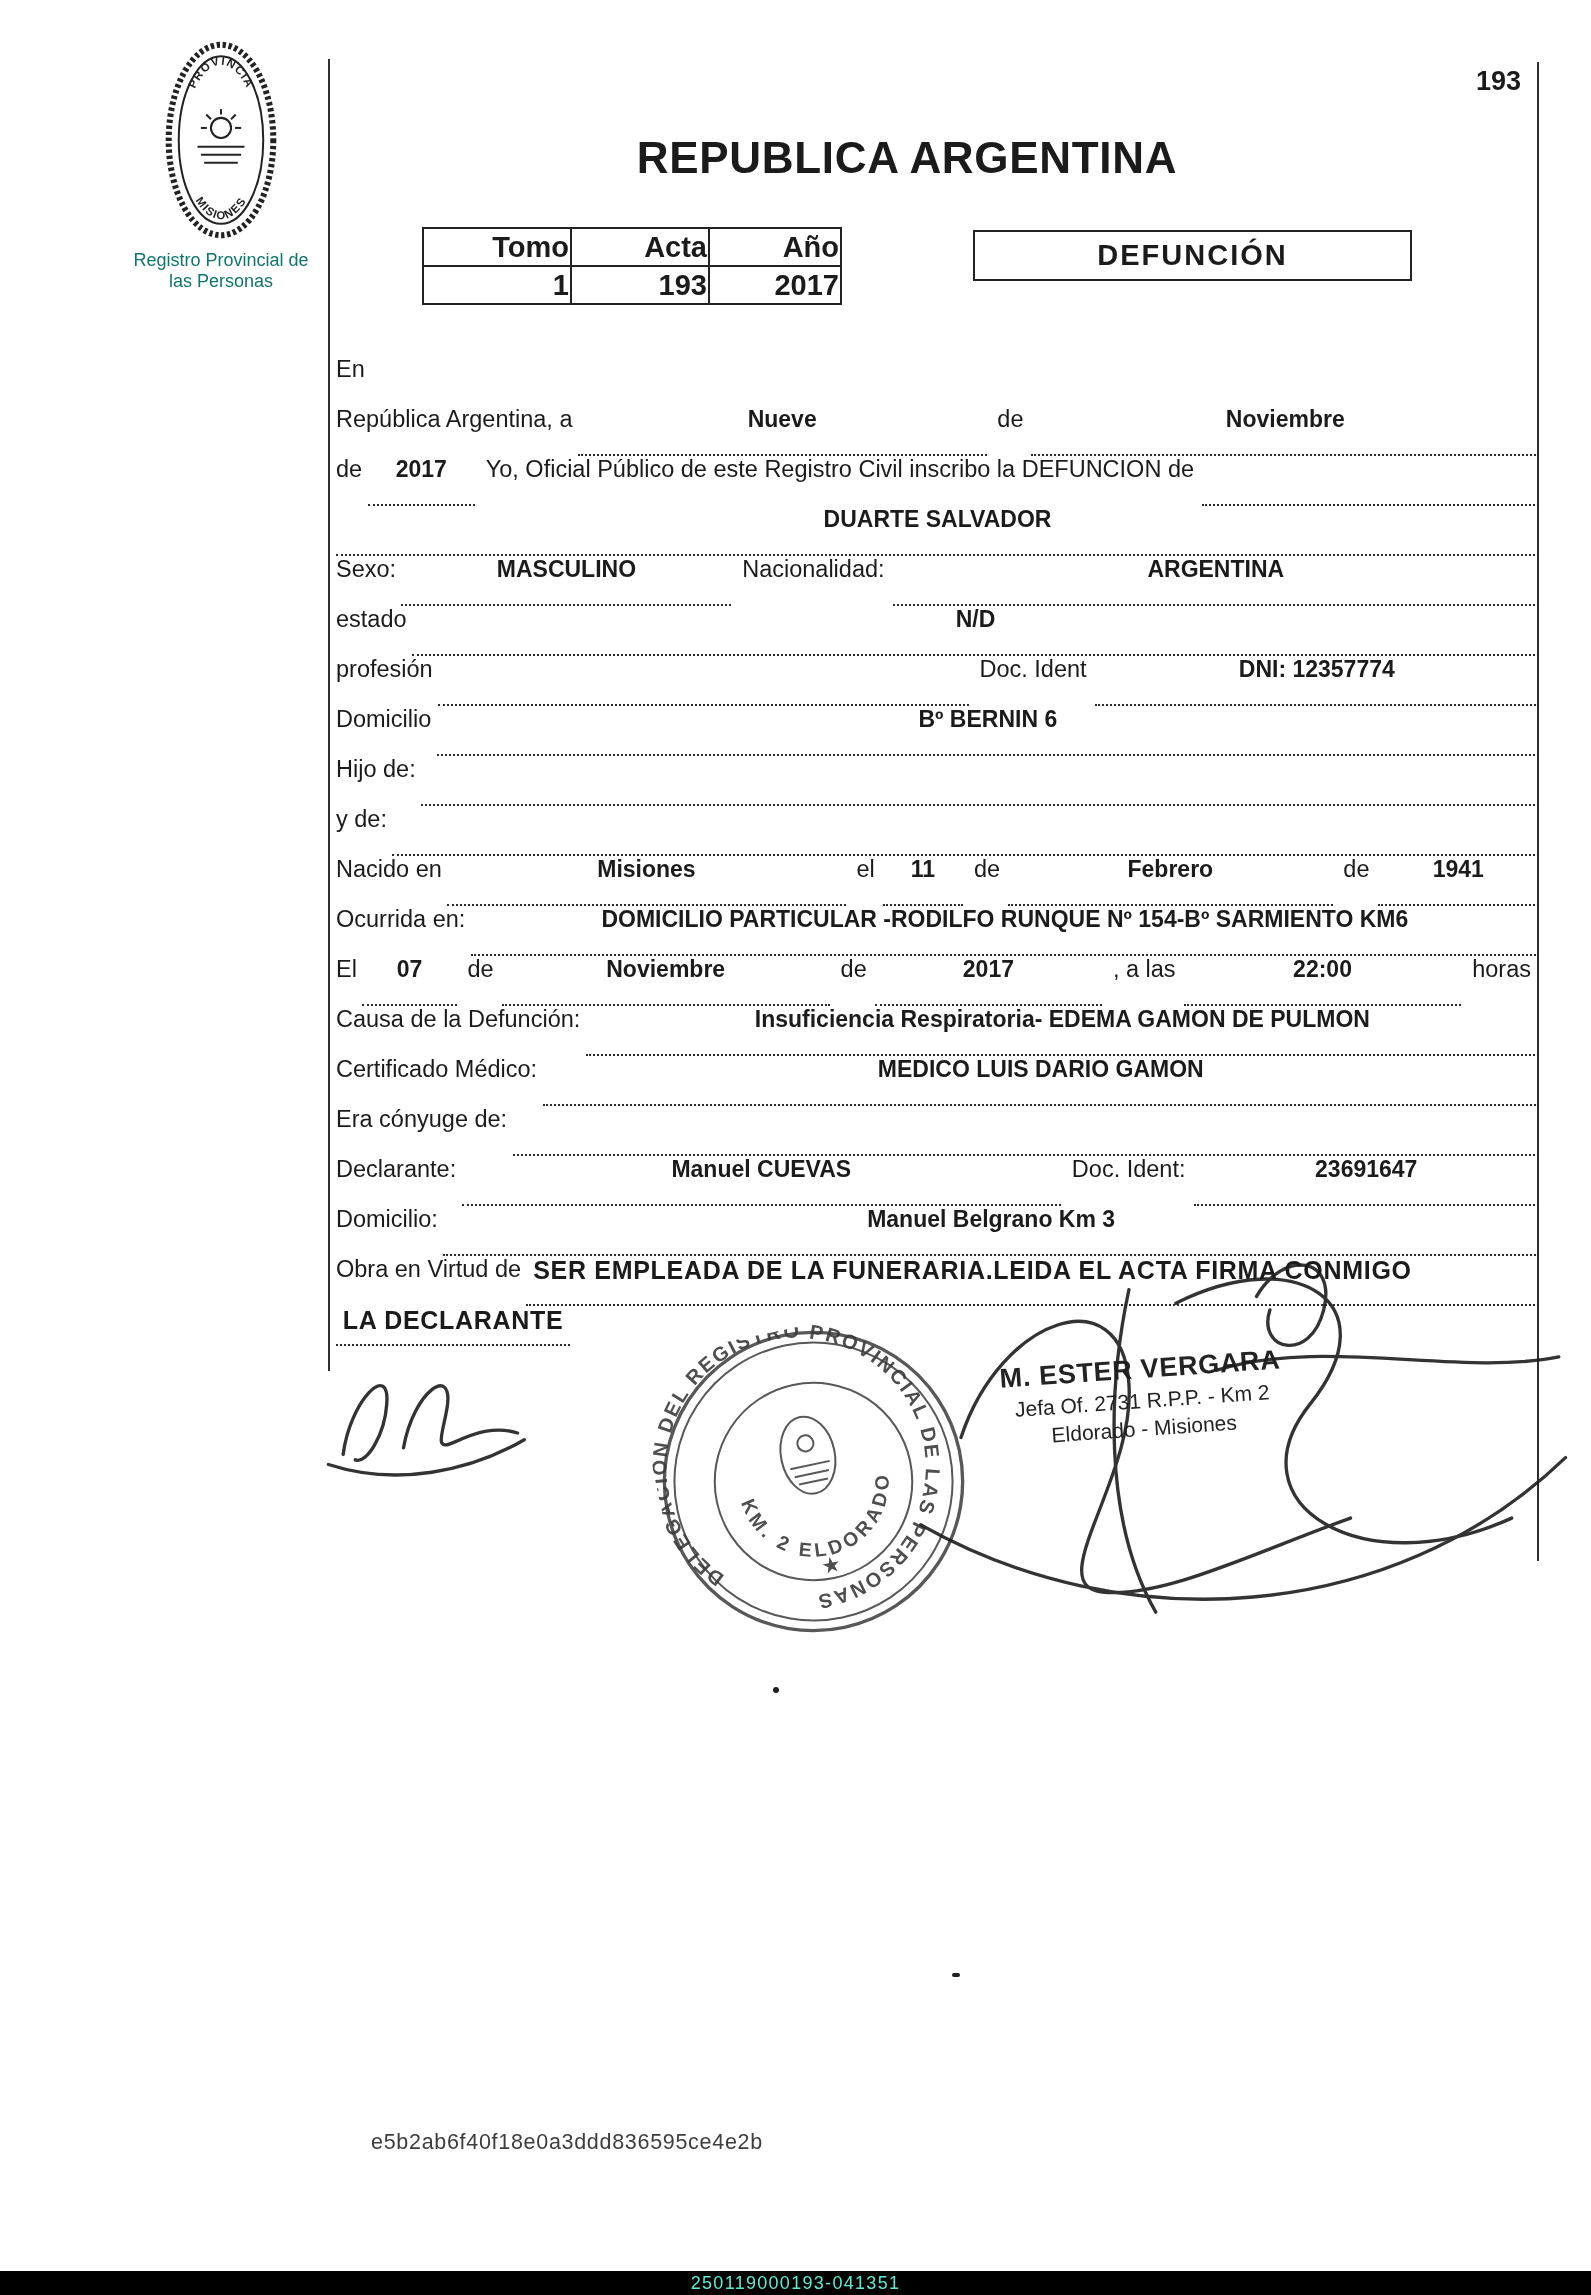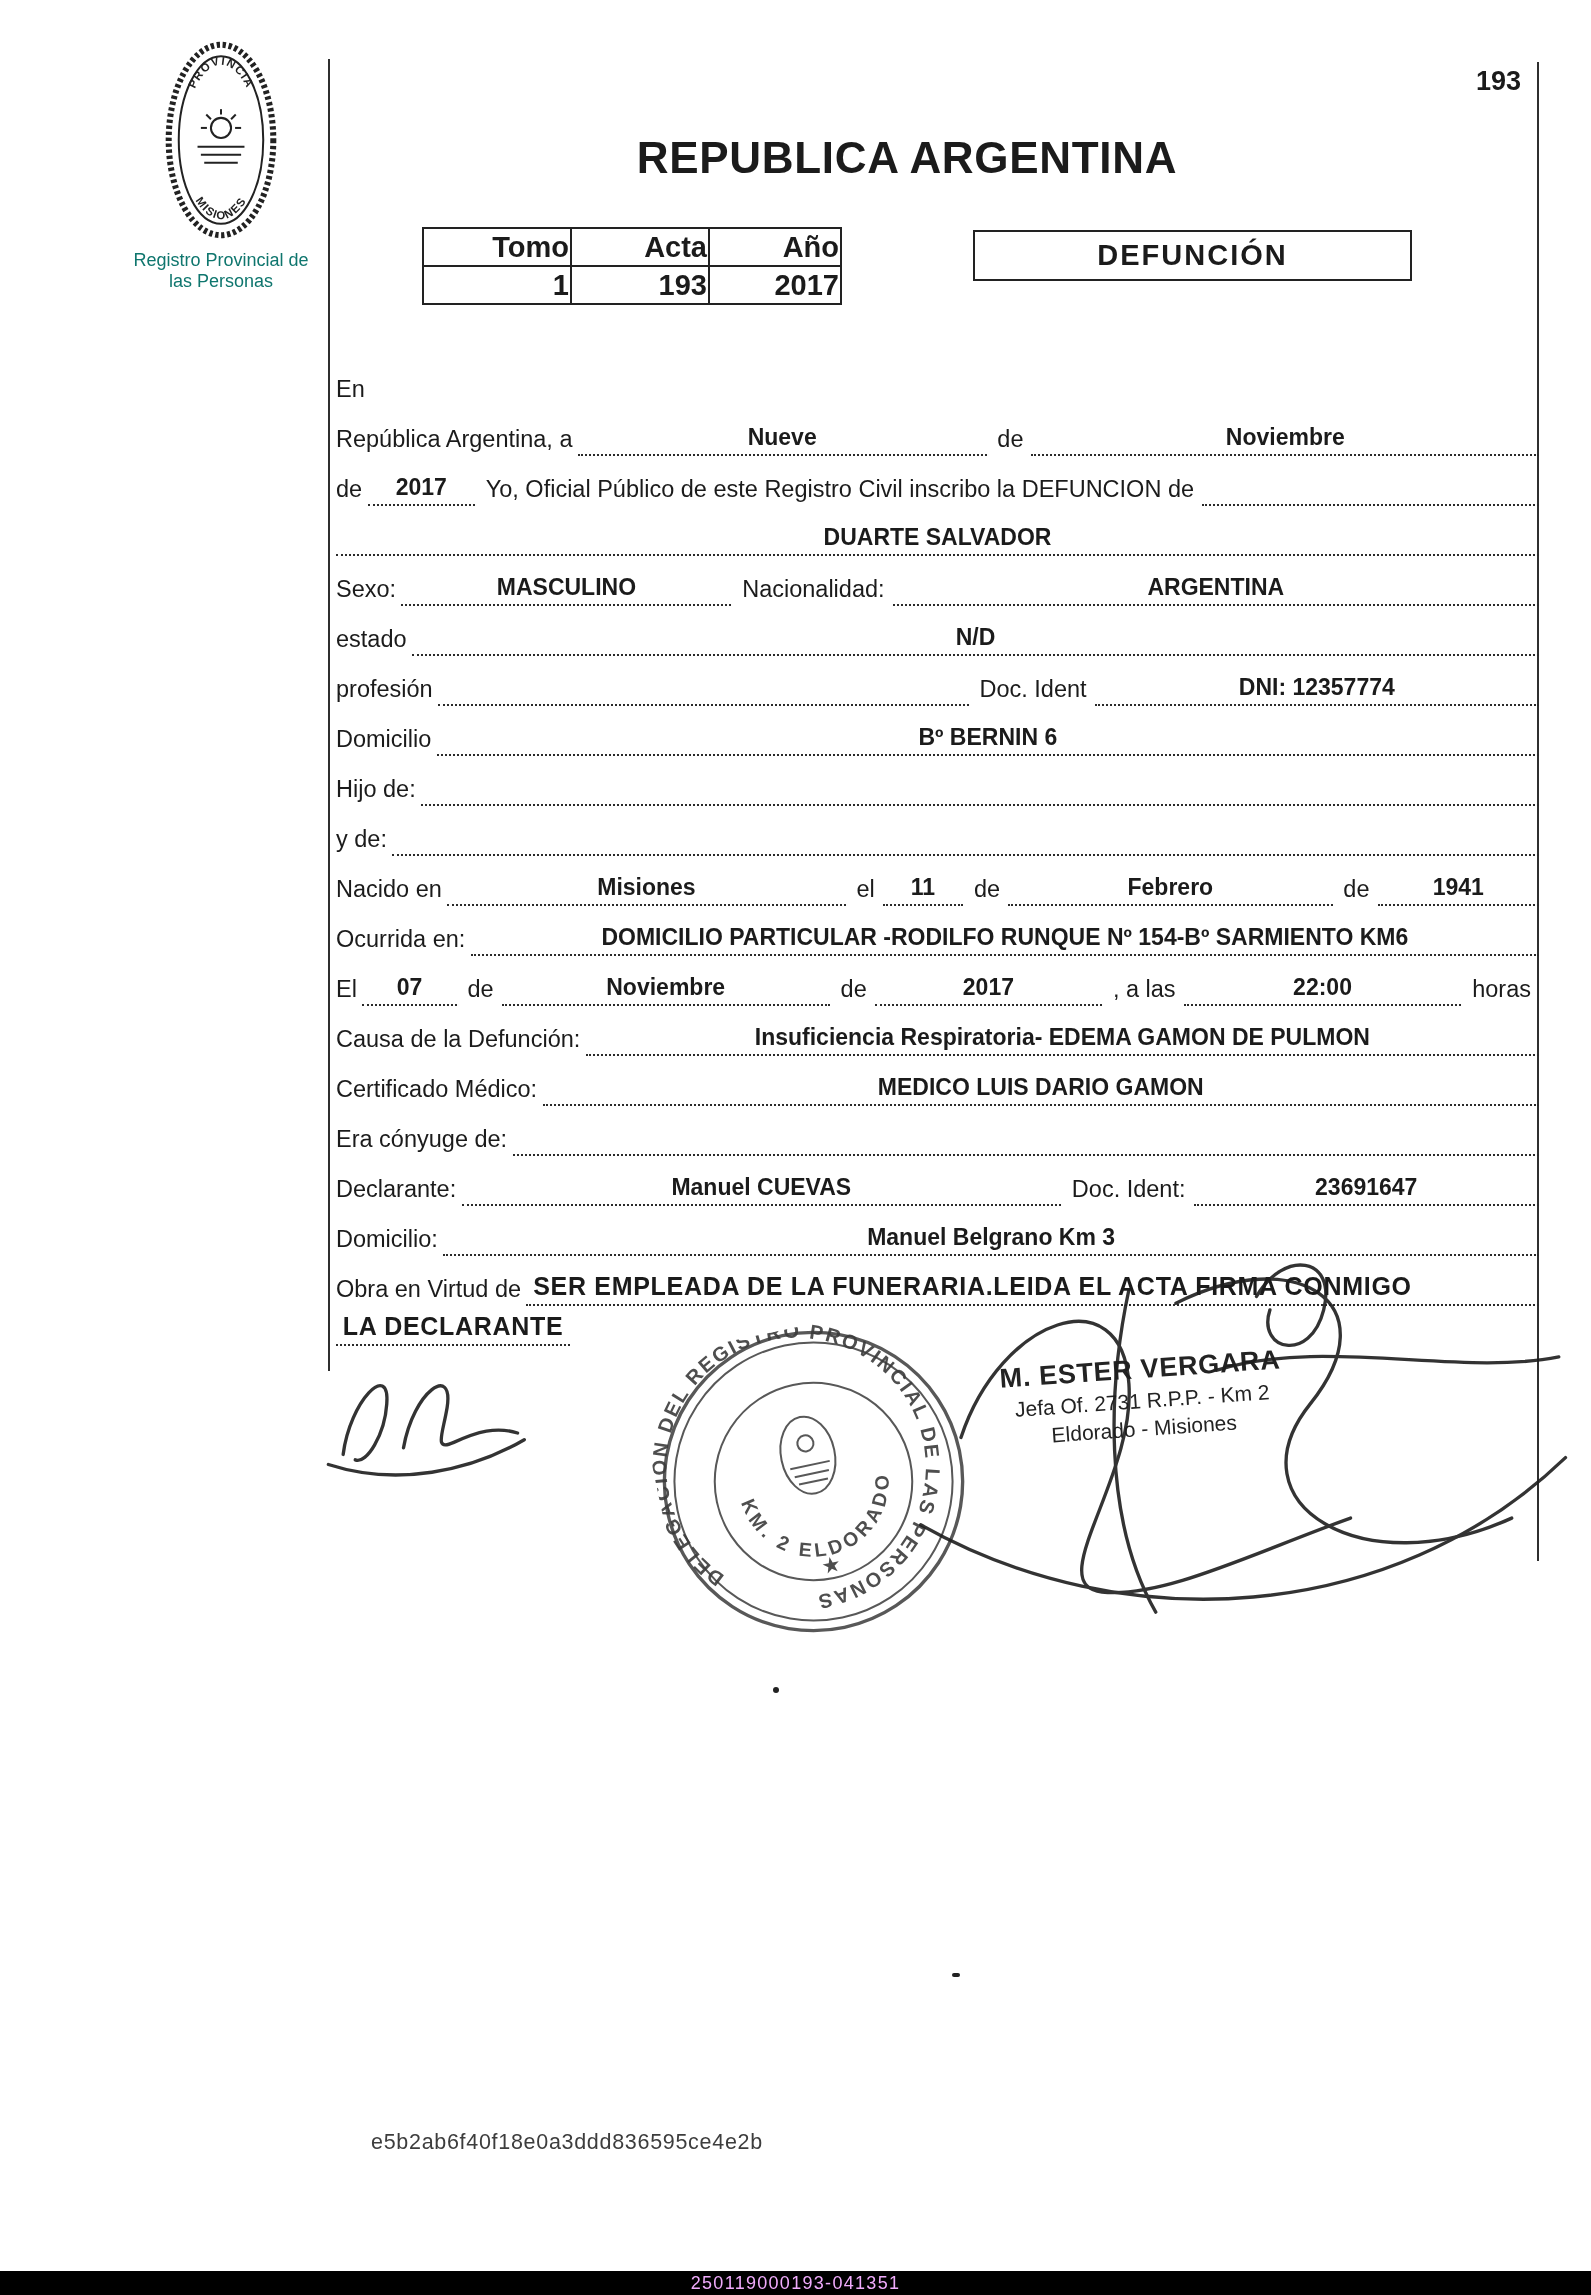--- a/index.html
+++ b/index.html
@@ -27,21 +27,21 @@
   .acta-table tr.hdr td { font-weight:bold; }
   .acta-table tr.valr td { font-weight:bold; }
   .c1 { width:144px; } .c2 { width:134px; } .c3 { width:128px; }
 
   .defuncion-box { position:absolute; left:973px; top:230px; width:435px; height:47px;
     border:2.7px solid #222; display:flex; align-items:center; justify-content:center;
     font-size:29px; font-weight:bold; letter-spacing:2px; }
 
   
   .form { position:absolute; left:336px; top:356px; width:1203px; }
-  .row { display:flex; align-items:flex-end; height:50px; }
+  .row { display:flex; height:50px; }
   .row.short { height:40px; }
   .lbl { font-size:23.5px; white-space:nowrap; padding:0 5.4px 3.4px 0; }
   .lbl.mid { padding-left:10.8px; padding-right:8px; }
   .val { font-size:23px; font-weight:bold; text-align:center;
          border-bottom:2.7px dotted #2a2a2a; padding:0 6.7px 2.7px; white-space:nowrap; min-width:40px; }
   .fill { flex:1 1 0; min-width:0; }
   .val.blank::before { content:"\00a0"; }
   .val.leftal { text-align:left; }
   .val.big { font-size:25px; letter-spacing:0.7px; }
 
@@ -53,21 +53,21 @@
   .vergara .name { font-size:27px; font-weight:bold; letter-spacing:0.7px; }
   .vergara .line { font-size:21px; margin-top:4px; }
   .scribble { position:absolute; left:840px; top:1236px; }
 
   .speck { position:absolute; background:#222; border-radius:50%; }
 
   .hash-code { position:absolute; left:371px; top:2130px; font-size:21.5px; letter-spacing:0.7px; color:#3d3d3d; }
 
   .footer-bar { position:absolute; left:0; top:2271px; width:1591px; height:24px; background:#000;
     display:flex; align-items:center; justify-content:center; }
-  .footer-bar span { color:#f0abfc; font-size:18px; letter-spacing:1.3px; }
+  .footer-bar span { color:#5eead4; font-size:18px; letter-spacing:1.3px; }
 </style>
 </head>
 <body>
 
 <div class="page">
 
   <div class="vline left"></div>
   <div class="vline right"></div>
 
   <div class="page-number">193</div>

